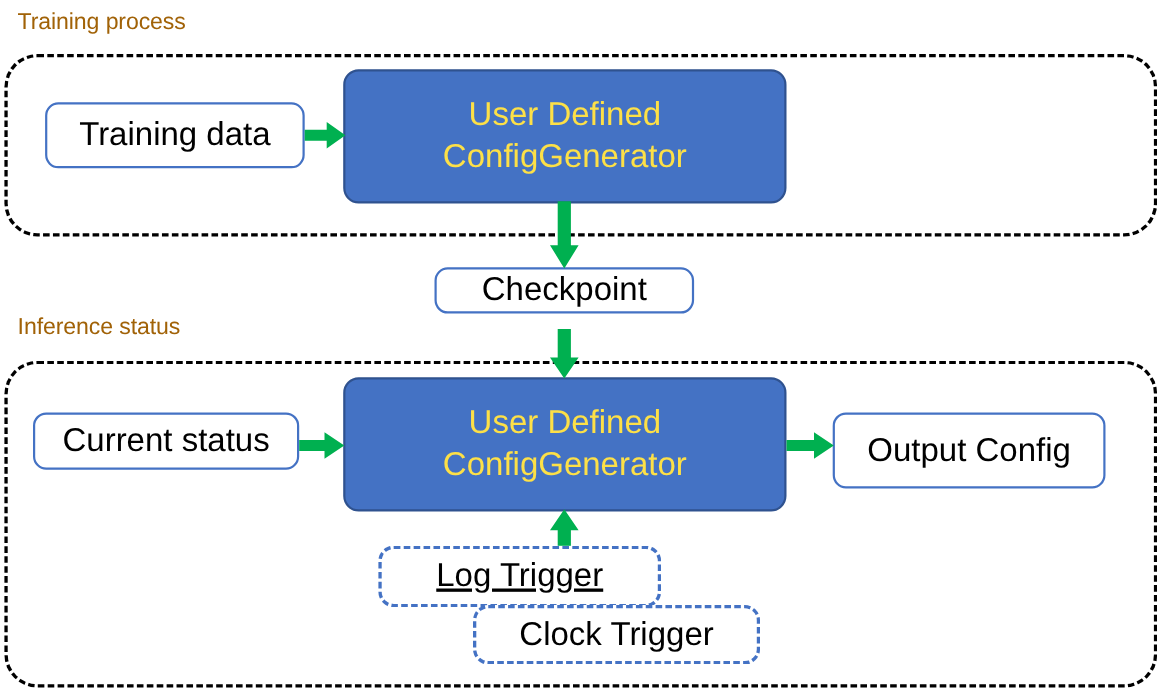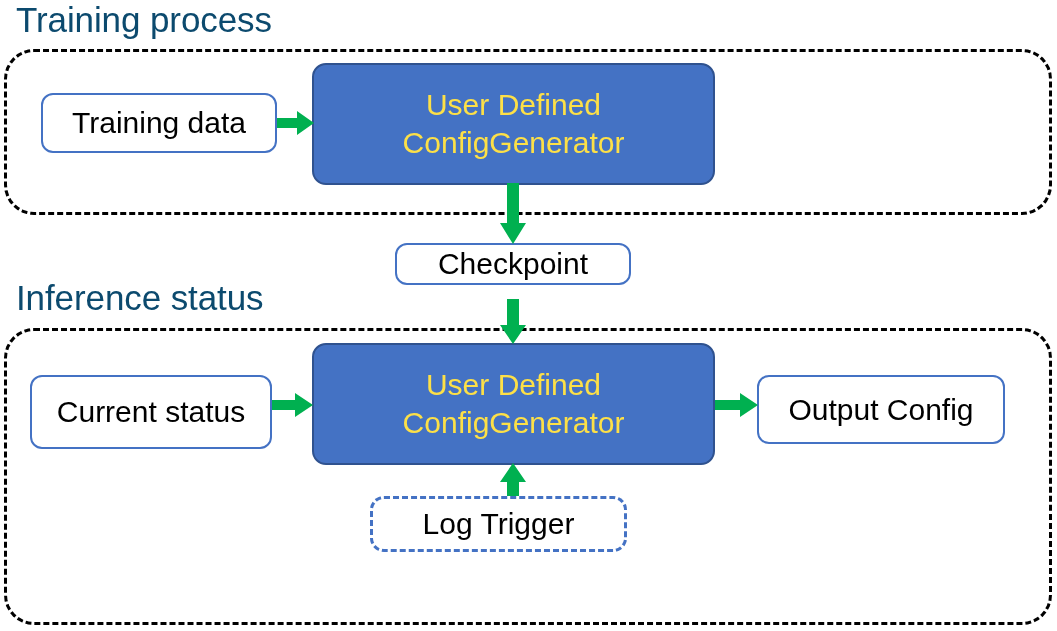--- a/index.html
+++ b/index.html
@@ -17,22 +17,22 @@
     position: relative;
     width: 1057px;
     height: 631px;
     background: #ffffff;
     overflow: hidden;
   }
 
   
   .section-caption {
     position: absolute;
-    color: #0c4a6e;
-    font-size: 35px;
+    color: #a16207;
+    font-size: 21px;
     line-height: 34px;
     white-space: nowrap;
     letter-spacing: -0.1px;
     text-align: right;
   }
   #caption-training { left: 16px; top: 3px; }
   #caption-inference { left: 16px; top: 281px; }
 
   
   .group-box {
@@ -85,24 +85,24 @@
     border-radius: 14px;
   }
 
   .node .label { display: block; padding: 0 10px; }
   .node.filled .label { white-space: pre-line; }
 
   
   #node-training-data   { left: 41px;  top: 93px;  width: 236px; height: 60px; }
   #node-train-generator { left: 312px; top: 63px;  width: 403px; height: 122px; }
   #node-checkpoint      { left: 395px; top: 243px; width: 236px; height: 42px; }
-  #node-current-status  { left: 30px;  top: 375px; width: 242px; height: 74px; }
+  #node-current-status  { left: 30px;  top: 375px; width: 242px; height: 52px; }
   #node-infer-generator { left: 312px; top: 343px; width: 403px; height: 122px; }
   #node-output-config   { left: 757px; top: 375px; width: 248px; height: 69px; }
-  #node-log-trigger     { left: 370px; top: 496px; width: 257px; height: 56px; z-index: 3; }
+  #node-log-trigger     { left: 344px; top: 496px; width: 257px; height: 56px; z-index: 3; text-decoration: underline; }
   #node-clock-trigger   { left: 430px; top: 550px; width: 261px; height: 54px; z-index: 4; }
 
   
   .arrow { position: absolute; }
   .arrow svg { display: block; overflow: visible; }
 
   #arrow-train-data-to-gen { left: 277px; top: 108px; }
   #arrow-gen-to-checkpoint { left: 498px; top: 183px; }
   #arrow-checkpoint-to-infer { left: 498px; top: 299px; }
   #arrow-status-to-gen     { left: 272px; top: 390px; }
@@ -145,20 +145,23 @@
   </div>
 
   <div class="node plain" id="node-output-config">
     <span class="label">Output Config</span>
   </div>
 
   <div class="node dashed-blue" id="node-log-trigger">
     <span class="label">Log Trigger</span>
   </div>
 
+  <div class="node dashed-blue" id="node-clock-trigger">
+    <span class="label">Clock Trigger</span>
+  </div>
 
   <div class="arrow" id="arrow-train-data-to-gen">
     <svg width="38" height="30" viewBox="0 0 38 30" aria-hidden="true">
       <path d="M0 10 L20 10 L20 3 L37 15 L20 27 L20 20 L0 20 Z" fill="#00B050"></path>
     </svg>
   </div>
 
   <div class="arrow" id="arrow-gen-to-checkpoint">
     <svg width="30" height="62" viewBox="0 0 30 62" aria-hidden="true">
       <path d="M9 0 L21 0 L21 40 L28 40 L15 61 L2 40 L9 40 Z" fill="#00B050"></path>

